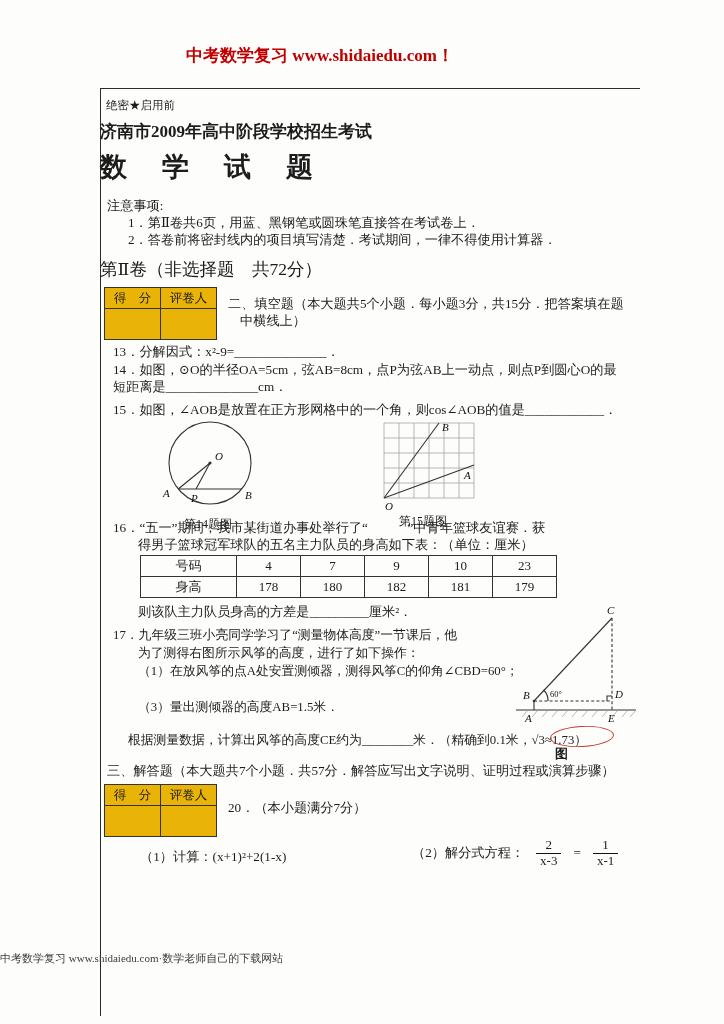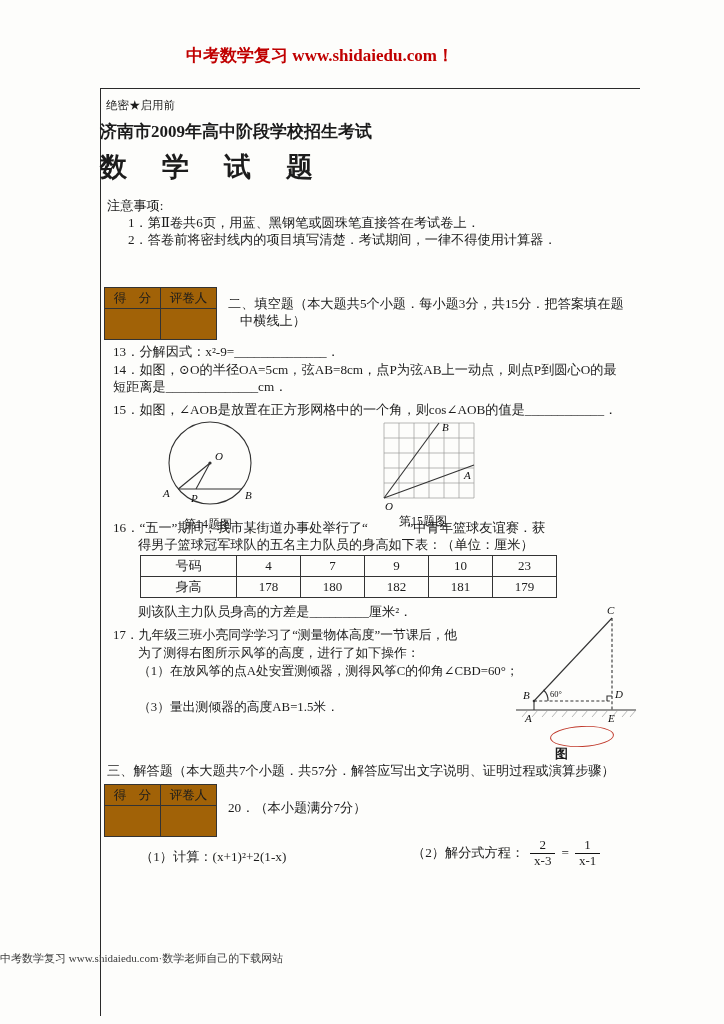--- a/index.html
+++ b/index.html
@@ -10,35 +10,35 @@
   .small{font-size:11.5px}
   .q17line{font-size:12.8px}
   .banner{position:absolute;top:44px;left:0;width:640px;text-align:center;
           color:#c00000;font-weight:bold;font-size:17px}
   .frame-top{position:absolute;left:100px;top:88px;width:540px;border-top:1.5px solid #2a2a2a}
   .frame-left{position:absolute;left:100px;top:88px;height:928px;border-left:1.5px solid #2a2a2a}
   .center{position:absolute;left:100px;width:520px;text-align:left}
   .exam-title{top:120px;font-size:17px;font-weight:bold}
   .paper-title{top:149px;font-size:27px;font-weight:bold;letter-spacing:4px}
   .volume-title{top:257px;font-size:17.5px}
-  table.scorebox{position:absolute;border-collapse:collapse;background:#a16207}
+  table.scorebox{position:absolute;border-collapse:collapse;background:#eab308}
   .scorebox td{border:1.2px solid #333;text-align:center;font-size:12.5px;padding:0}
   .scorebox tr.hdr td{width:56px;height:21px}
   .scorebox tr.blank td{height:31px}
   table.qtable{position:absolute;border-collapse:collapse}
   .qtable td{border:1px solid #333;text-align:center;font-size:13px;height:21px;width:64px;padding:0 2px}
   .qtable td.first{width:96px}
   .cap{position:absolute;font-size:12px;white-space:nowrap}
   svg.fig{position:absolute}
   .ln{stroke:#333;stroke-width:1.1;fill:none}
   .dash{stroke-dasharray:3 2.2}
   .gridln{stroke:#999;stroke-width:0.7;fill:none}
   .lbl{font-size:11px;font-style:italic;fill:#111;font-family:"Liberation Serif",serif}
   .lbl-sm{font-size:8.5px;font-style:normal;fill:#111;font-family:"Liberation Serif",serif}
-  .fracline{display:flex;align-items:center;gap:6px}
+  .fracline{display:flex;align-items:center;gap:12px}
   .frac{display:inline-block;text-align:center;vertical-align:middle;font-size:13px;line-height:1.15}
   .frac .num{display:block;border-bottom:1px solid #111;padding:0 4px}
   .frac .den{display:block;padding:0 4px}
   .red-ellipse{position:absolute;left:550px;top:726px;width:64px;height:21px;
                border:1.8px solid #c0392b;border-radius:50%;transform:rotate(-3deg)}
   .cap17{position:absolute;left:555px;top:745px;font-size:13px;font-weight:bold}
   .footer{position:absolute;top:951px;left:0;width:100%;text-align:left;font-size:11px;color:#3a3a3a}
 </style>
 </head>
 <body>
@@ -52,20 +52,21 @@
 
   <div class="t small" style="left:106px;top:98px">绝密★启用前</div>
 
   <div class="center exam-title">济南市2009年高中阶段学校招生考试</div>
   <div class="center paper-title">数　学　试　题</div>
 
   <div class="t" style="left:107px;top:197px">注意事项:</div>
   <div class="t" style="left:128px;top:214px">1．第Ⅱ卷共6页，用蓝、黑钢笔或圆珠笔直接答在考试卷上．</div>
   <div class="t" style="left:128px;top:231px">2．答卷前将密封线内的项目填写清楚．考试期间，一律不得使用计算器．</div>
 
+  <div class="center volume-title">第Ⅱ卷（非选择题　共72分）</div>
 
   <table class="scorebox" style="left:104px;top:287px">
     <tbody>
         <tr class="hdr">
       <td>得　分</td>
       <td>评卷人</td>
     </tr>
     <tr class="blank">
       <td></td>
       <td></td>
@@ -129,20 +130,21 @@
     </tr>
   </tbody>
     </table>
 
   <div class="t" style="left:138px;top:603px">则该队主力队员身高的方差是_________厘米²．</div>
 
   <div class="t q17line" style="left:113px;top:627px">17．九年级三班小亮同学学习了“测量物体高度”一节课后，他</div>
   <div class="t q17line" style="left:138px;top:645px">为了测得右图所示风筝的高度，进行了如下操作：</div>
   <div class="t q17line" style="left:138px;top:663px">（1）在放风筝的点A处安置测倾器，测得风筝C的仰角∠CBD=60°；</div>
   <div class="t q17line" style="left:138px;top:699px">（3）量出测倾器的高度AB=1.5米．</div>
+  <div class="t q17line" style="left:128px;top:732px">根据测量数据，计算出风筝的高度CE约为________米．（精确到0.1米，√3≈1.73）</div>
 
   <svg class="fig" style="left:512px;top:604px" width="128" height="126" viewBox="0 0 128 126">
     <path class="ln" d="M4 106H124"></path>
     <path class="gridln" d="M16 106L10 113M26 106L20 113M36 106L30 113M46 106L40 113M56 106L50 113M66 106L60 113M76 106L70 113M86 106L80 113M96 106L90 113M106 106L100 113M116 106L110 113M124 106L118 113"></path>
     <line x1="22" y1="106" x2="22" y2="97" class="ln"></line>
     <circle cx="22" cy="97" r="1.3" fill="#333"></circle>
     <line x1="22" y1="97" x2="100" y2="14" class="ln"></line>
     <line x1="22" y1="97" x2="100" y2="97" class="ln dash"></line>
     <line x1="100" y1="14" x2="100" y2="106" class="ln dash"></line>
     <path class="ln" d="M95 97V92H100" stroke-width="0.8"></path>

